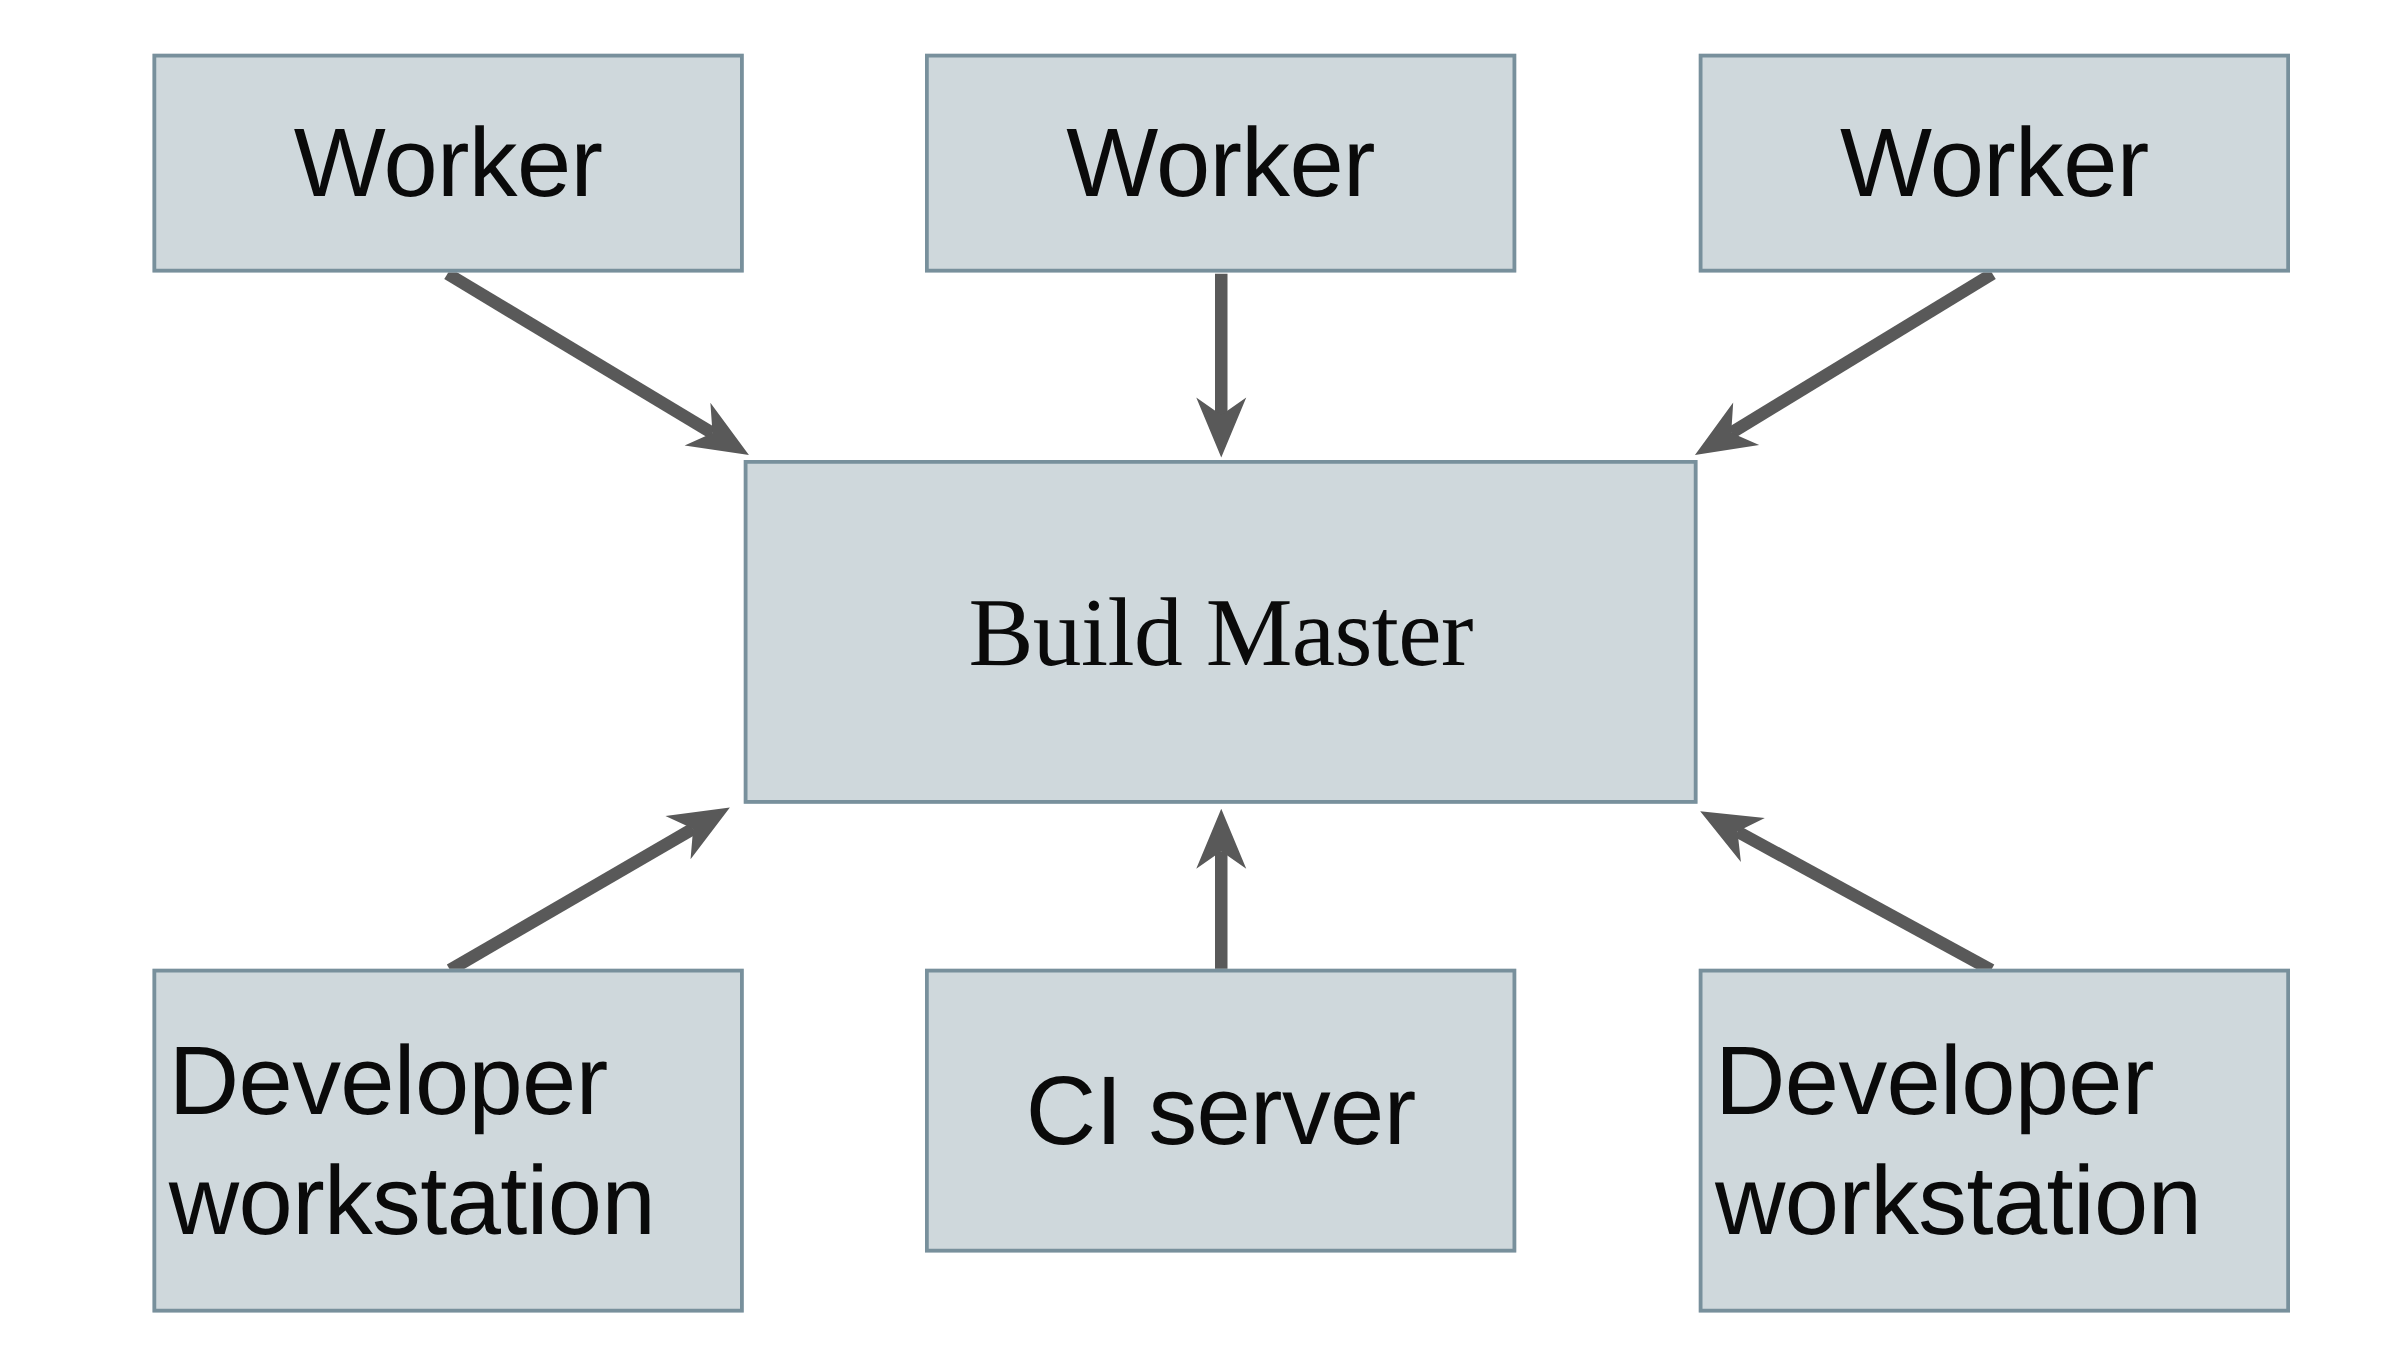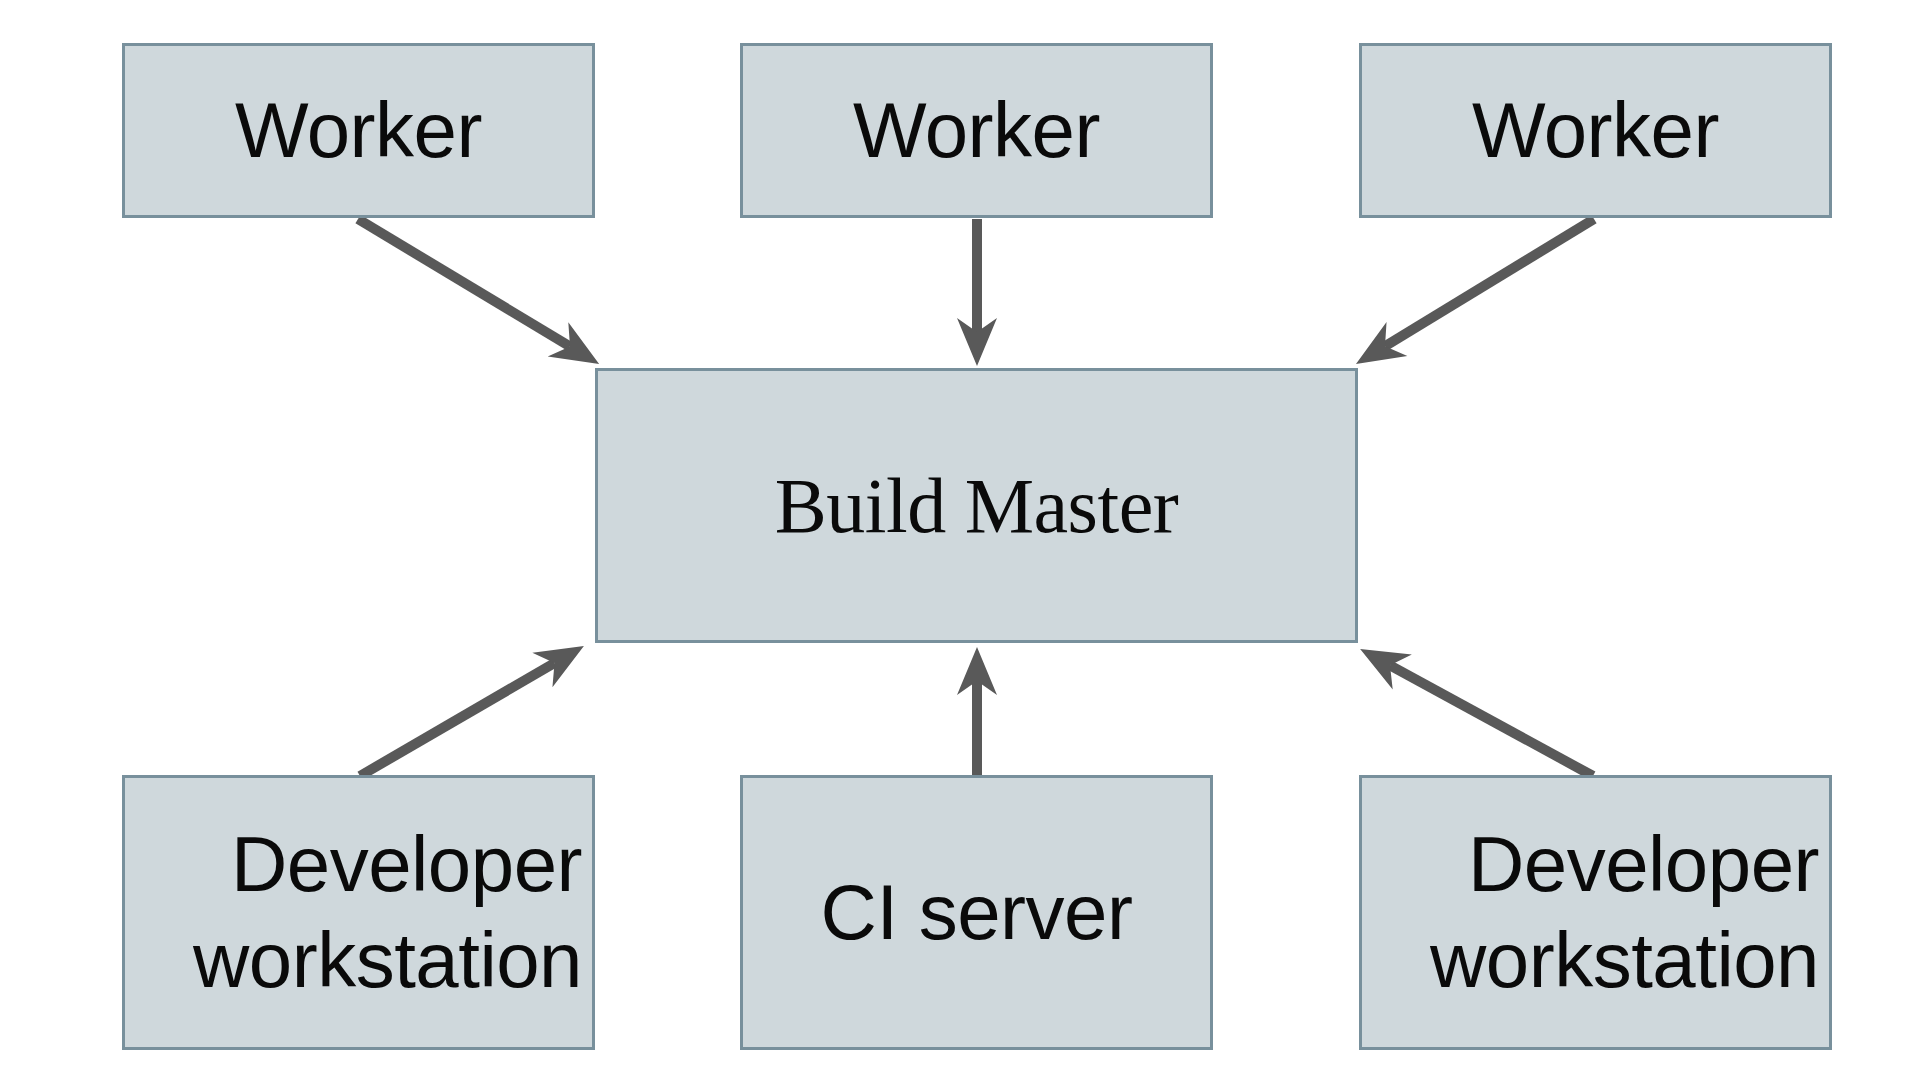--- a/index.html
+++ b/index.html
@@ -31,33 +31,33 @@
     height: 1090px;
     pointer-events: none;
   }
   .node {
     position: absolute;
     background: var(--node-fill);
     border: 3px solid var(--node-border);
     display: flex;
     align-items: center;
     justify-content: center;
-    text-align: right;
+    text-align: left;
     color: var(--text);
     font-size: 78px;
     line-height: 1.23;
     letter-spacing: -0.5px;
     padding: 0 10px;
   }
   .node-worker-1 { left: 122px; top: 43px;  width: 473px; height: 175px; }
   .node-worker-2 { left: 740px; top: 43px;  width: 473px; height: 175px; }
   .node-worker-3 { left: 1359px; top: 43px; width: 473px; height: 175px; }
   .node-build-master { left: 595px; top: 368px; width: 763px; height: 275px; font-family: Liberation Serif, serif; }
   .node-dev-left  { left: 122px;  top: 775px; width: 473px; height: 275px; }
-  .node-ci-server { left: 740px;  top: 775px; width: 473px; height: 275px; }
+  .node-ci-server { left: 740px;  top: 775px; width: 473px; height: 227px; }
   .node-dev-right { left: 1359px; top: 775px; width: 473px; height: 275px; }
   .arrow-line {
     stroke: var(--arrow);
     stroke-width: 10;
     fill: none;
   }
   .arrow-head-fill { fill: var(--arrow); }
 </style>
 </head>
 <body>

